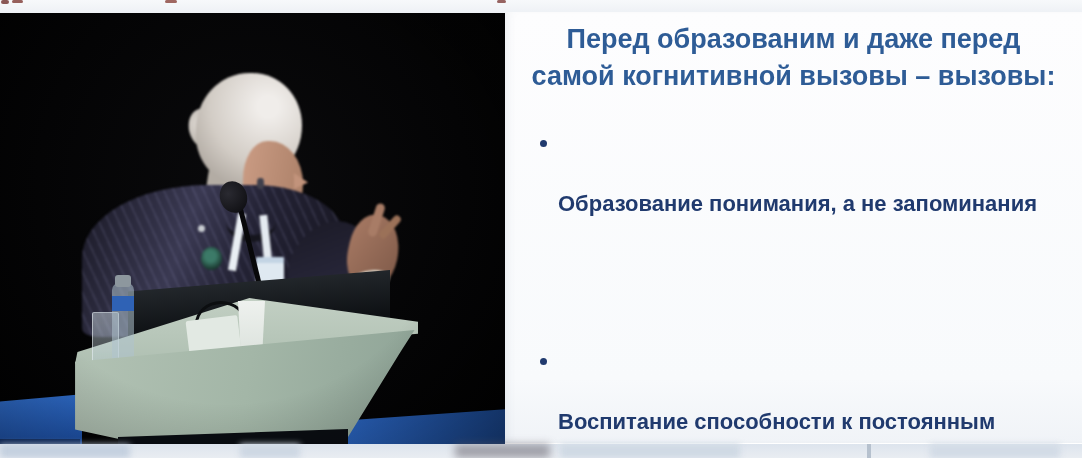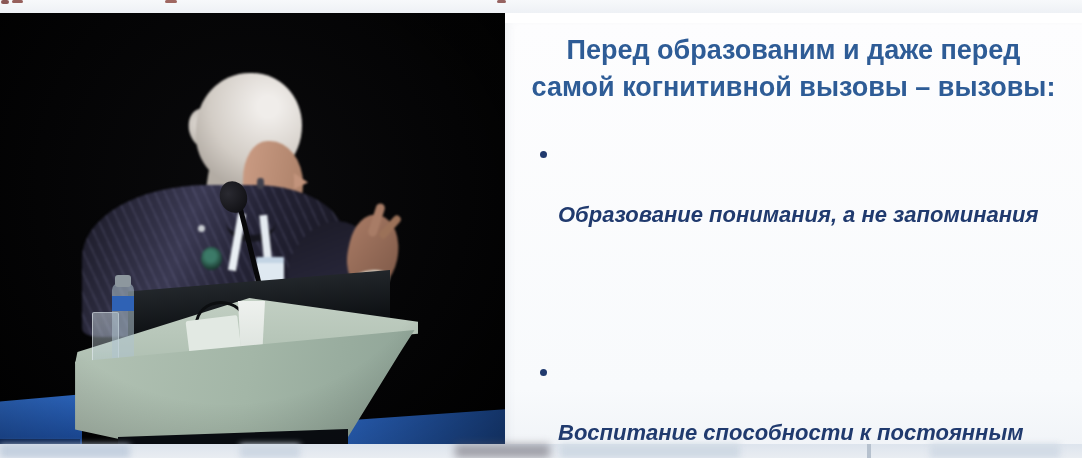--- a/index.html
+++ b/index.html
@@ -85,30 +85,30 @@
   .bottle-label{left:112px;top:283px;width:22px;height:15px;background:#2f62b5;}
   .cable{left:195px;top:288px;width:46px;height:40px;border:3px solid #0c0e10;
     border-radius:50%;clip-path:inset(0 0 35% 0);}
   .papers{left:188px;top:305px;width:52px;height:44px;background:#e2e9e3;
     border-radius:2px;transform:rotate(-7deg);}
   .cup{left:238px;top:288px;width:27px;height:62px;
     background:linear-gradient(180deg,#eef1ee,#d9e0da);
     clip-path:polygon(0 0,100% 0,88% 100%,12% 100%);}
 
   
-  .slide{left:505px;top:23px;width:577px;height:431px;
+  .slide{left:505px;top:12px;width:577px;height:431px;
     background:linear-gradient(180deg,#fdfdfe 0%,#f8fafc 85%,#f0f3f7 100%);
     box-shadow:inset 8px 0 12px -8px rgba(60,80,110,.12);}
   .slide-title{margin:0;padding-top:9px;text-align:center;
     color:#2e5c96;font-weight:700;font-size:27px;line-height:37px;
     font-family:"Liberation Sans",sans-serif;}
   .slide-title span{display:block;}
   .bullets{position:absolute;left:33px;top:117px;right:8px;margin:0;padding:0;list-style:none;}
   .bullets li{display:flex;margin-bottom:8px;color:#203a6e;
-    font-style:italic;font-weight:700;font-size:22px;line-height:30px;}
+    font-weight:700;font-size:22px;line-height:30px;}
   .bdot{flex:0 0 20px;position:relative;}
   .bdot::before{content:"";position:absolute;left:2px;top:11px;width:7px;height:7px;
     border-radius:50%;background:#203a6e;}
   .btext{white-space:pre-wrap;}
   .btext span{display:block;}
 
   
   .bottom-band{left:0;top:444px;width:1082px;height:14px;
     background:linear-gradient(180deg,#dde4ed,#e9edf2);}
   .smudge{position:absolute;top:0;height:14px;filter:blur(3px);}

